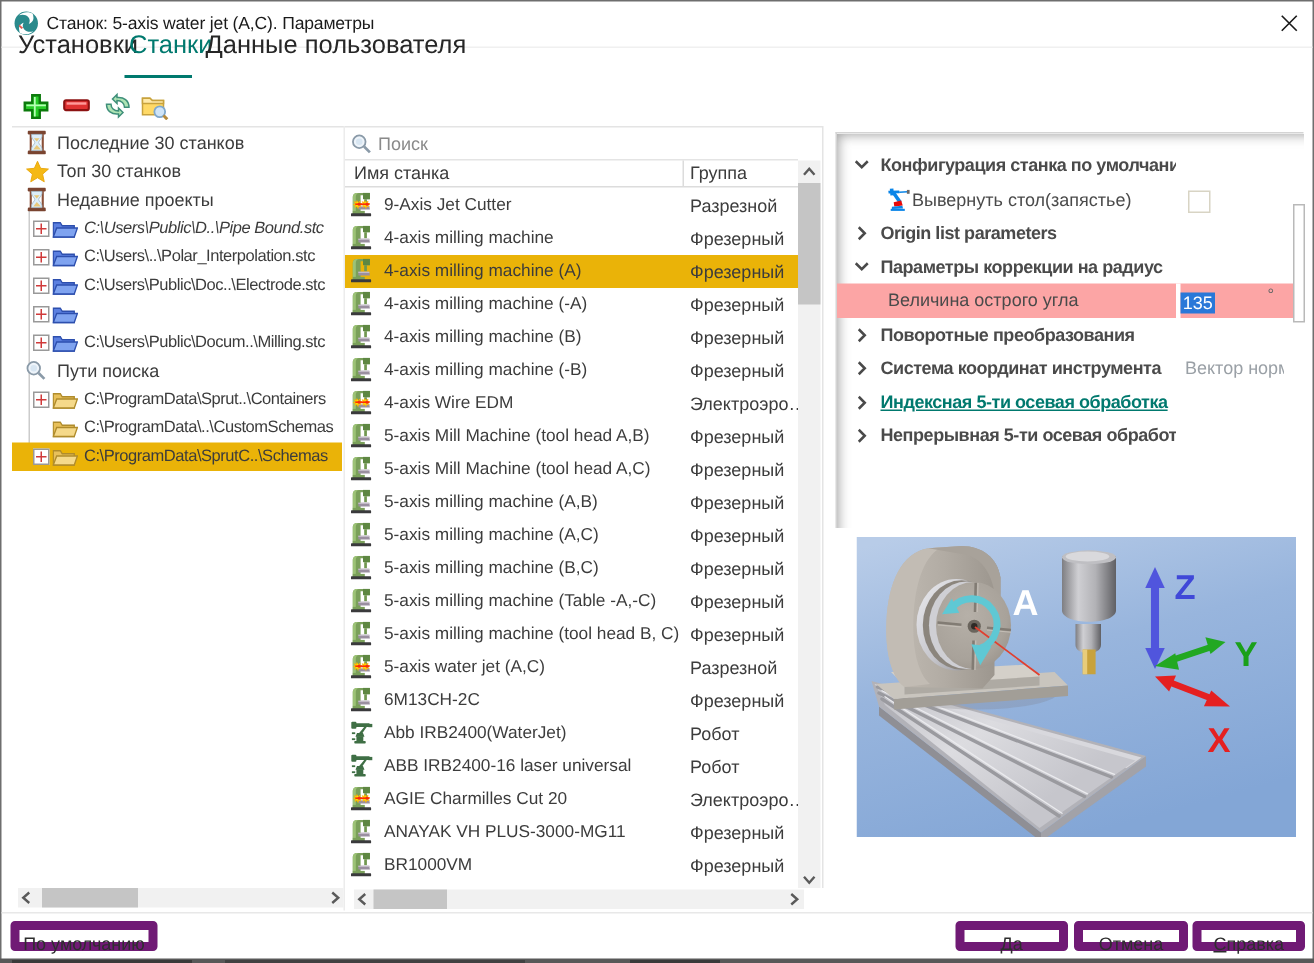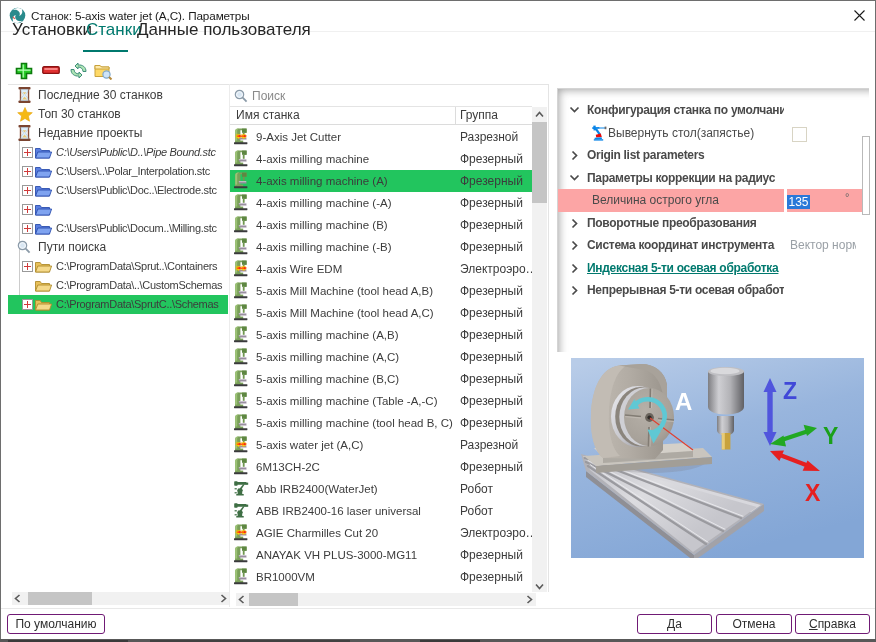--- a/index.html
+++ b/index.html
@@ -5,37 +5,37 @@
 body{width:876px;height:642px;position:relative;overflow:hidden;background:#fff;
  font-family:"Liberation Sans",sans-serif;-webkit-font-smoothing:antialiased;}
 .abs{position:absolute;}
 #frame{position:absolute;left:0;top:0;width:876px;height:642px;border:1px solid #6e6e6e;box-sizing:border-box;}
 #title{position:absolute;left:31px;top:9px;font-size:11.7px;letter-spacing:-0.1px;color:#1a1a1a;}
 #titlesep{position:absolute;left:1px;top:31px;width:874px;height:1px;background:#f0f0f0;}
 .tab{position:absolute;top:20px;font-size:17px;color:#262626;}
 #tabline{position:absolute;left:83px;top:50px;width:45px;height:2px;background:#00796e;}
 #ctb{position:absolute;left:8px;top:84px;width:540px;height:1px;background:#e4e4e4;}
 .trow{position:absolute;left:8px;width:220px;height:19px;font-size:12px;color:#3c3c3c;line-height:19px;white-space:nowrap;}
-.sel{background:#22c55e;text-decoration:underline;}
+.sel{background:#eab308;text-decoration:underline;}
 .exp{position:absolute;top:4px;width:11px;height:11px;background:#fff;border:1px solid #999;box-sizing:border-box;}
 .exp:before{content:"";position:absolute;left:1px;top:4px;width:7px;height:1px;background:#d03a3a;}
 .exp:after{content:"";position:absolute;left:4px;top:1px;width:1px;height:7px;background:#d03a3a;}
 .tvl{position:absolute;width:1px;background:#ccc;}
 .lrow{position:absolute;left:230px;width:302px;height:22px;font-size:11.5px;color:#3c3c3c;line-height:22px;white-space:nowrap;}
 .lrow .nm{position:absolute;left:26px;top:0;}
 .lrow .gr{position:absolute;left:230px;top:0;font-size:12px;}
 .sbtrack{position:absolute;background:#f1f1f1;}
 .sbthumb{position:absolute;background:#c5c5c5;}
 #ppanel{position:absolute;left:557px;top:88px;width:312px;height:264px;background:#fff;
  box-shadow:inset 7px 7px 8px -6px rgba(100,100,100,.6);border-top:1px solid #d4d4d4;border-left:1px solid #d4d4d4;box-sizing:border-box;}
 .prow{position:absolute;left:0;width:311px;height:22.5px;font-size:12px;line-height:22.5px;color:#4a4a4a;white-space:nowrap;}
 .prow .nmc{position:absolute;left:0;top:0;width:226px;height:22.5px;overflow:hidden;}
 .prow b{letter-spacing:-0.3px;font-size:12px;}
 .psel{background:#fca5a5;}
-.btn{position:absolute;height:20px;border:1px solid #701a75;border-radius:3px;background:#fff;
+.btn{position:absolute;height:20px;border:6px solid #701a75;border-radius:3px;background:#fff;
  font-size:12px;color:#2e2e2e;text-align:center;line-height:19px;box-sizing:border-box;}
 #botsep{position:absolute;left:1px;top:608px;width:874px;height:1px;background:#e8e8e8;}
 #botdark{position:absolute;left:0px;top:639px;width:876px;height:3px;background:#585858;}
 u{text-decoration:underline;}
 </style></head>
 <body>
 <div id="frame"></div>
 <svg class="abs" style="left:9px;top:7px" width="17" height="17" viewBox="0 0 17 17">
  <circle cx="8.5" cy="8.5" r="7.8" fill="#2a8a8c"></circle>
  <path d="M4.2 14.9 C7.2 16.6 11 16.1 13.3 13.8 C10.9 14.6 8.6 14.2 7.2 12.6 C5.9 11.2 5.9 9.3 6.8 8.1 C5 8.6 3.6 10.3 3.7 12.2 C3.7 13.3 4 14.2 4.2 14.9 Z" fill="#fff"></path>

